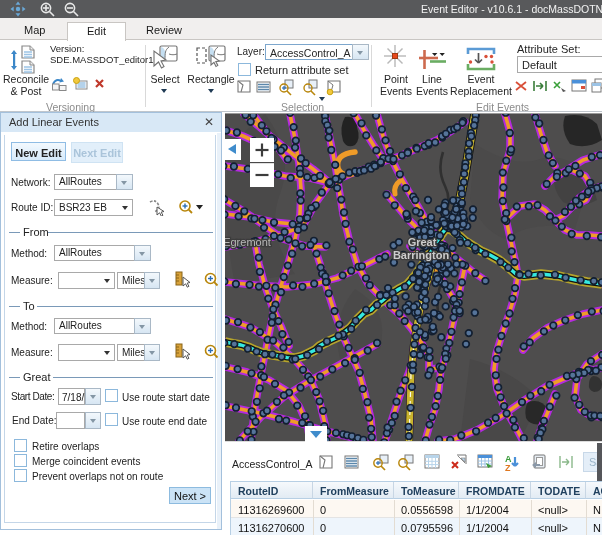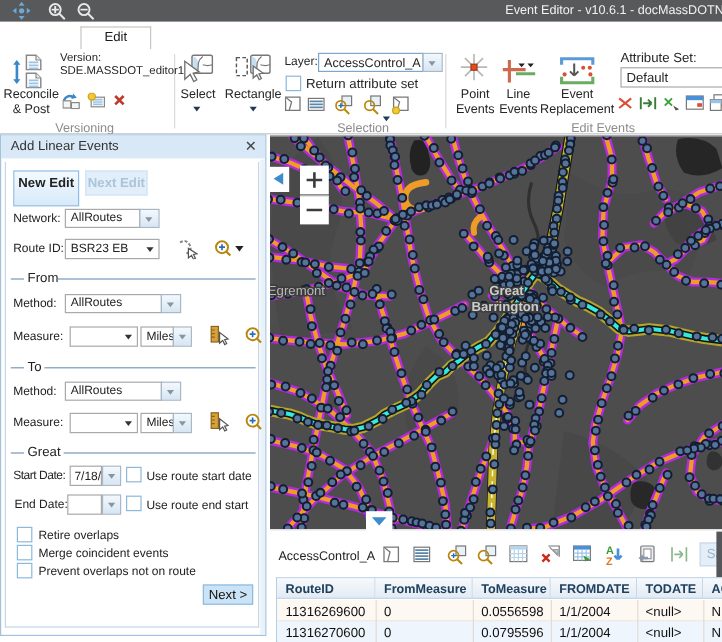--- a/index.html
+++ b/index.html
@@ -36,21 +36,21 @@
 .cb { position:absolute; width:13px; height:13px; background:#fff; border:1px solid #8cb8dc; }
 .lbl { position:absolute; font-size:10px; color:#222; white-space:nowrap; }
 
 
 #panel { left:0; top:112px; width:222px; height:418px; background:#fff; border:1px solid #a3c0dc; }
 #phead { position:absolute; left:0; top:0; width:220px; height:19px; background:#d8e8f6; }
 #phead span { position:absolute; left:8px; top:3px; font-size:11px; color:#333; }
 #pclose { position:absolute; right:7px; top:2px; font-size:12px; color:#444; }
 #pinner { position:absolute; left:3px; top:22px; width:212px; height:388px; border:1px solid #c4d6e8; border-top:none;}
 .btn { position:absolute; font-size:11px; text-align:center; }
-#newedit { left:10px; top:29px; width:55px; height:30px; background:linear-gradient(#f3f9fe,#d7eafa); border:1px solid #8fbce4; padding-top:4px; color:#222; font-weight:bold;}
+#newedit { left:10px; top:29px; width:55px; height:19px; background:linear-gradient(#f3f9fe,#d7eafa); border:1px solid #8fbce4; padding-top:4px; color:#222; font-weight:bold;}
 #nextedit { left:70px; top:29px; width:52px; height:21px; background:#e2effa; border:1px solid #cfe3f3; padding-top:4px; color:#aac4da; font-weight:bold;}
 .hsep { position:absolute; height:1px; background:#7a99b8; }
 .seplbl { position:absolute; font-size:11px; color:#222; background:#fff; padding:0 3px; }
 #nextbtn { left:168px; top:374px; width:42px; height:17px; background:#cbe3f6; border:1px solid #8dbbdf; padding-top:2px; color:#111; font-size:11px;}
 
 
 #map { left:225px; top:113px; width:377px; height:328px; background:#4e4d4d; border-top:1px solid #9a9a9a; }
 
 
 #btoolbar { left:225px; top:441px; width:377px; height:40px; background:#fff; border-top:1px solid #dcdcdc; }
@@ -82,20 +82,24 @@
         <line x1="33" y1="7" x2="39" y2="7"></line>
           <line x1="36" y1="4" x2="36" y2="10"></line>
         <circle cx="60" cy="7" r="4.6"></circle>
           <line x1="63.5" y1="10.5" x2="68" y2="15"></line>
         <line x1="57" y1="7" x2="63" y2="7"></line>
       </g>
     </svg>
     <div id="title" class="abs">Event Editor - v10.6.1 - docMassDOTNe</div>
   </div>
 
+  <div id="tabrow" class="abs">
+    <div class="tab" style="left:24px">Map</div>
+    <div class="tab" style="left:146px">Review</div>
+  </div>
   <div id="tab-active" class="abs">
       <span>Edit</span>
     </div>
 
   <div id="ribbon" class="abs">
     <div class="gsep" style="left:145px"></div>
     <div class="gsep" style="left:371px"></div>
     <div class="glabel" style="left:46px">Versioning</div>
     <div class="glabel" style="left:281px">Selection</div>
     <div class="glabel" style="left:476px">Edit Events</div>
@@ -336,21 +340,21 @@
         <div class="lbl" style="left:3px;top:3px">7/18/</div>
       </div>
     <div class="combtn" style="left:84px;top:275px;width:16px;height:17px"></div>
     <div class="cb" style="left:104px;top:276px"></div>
     <div class="lbl" style="left:121px;top:279px">Use route start date</div>
 
     <div class="lbl" style="left:11px;top:302px">End Date:</div>
     <div class="combo" style="left:55px;top:299px;width:29px;height:17px"></div>
     <div class="combtn" style="left:84px;top:299px;width:16px;height:17px"></div>
     <div class="cb" style="left:104px;top:300px"></div>
-    <div class="lbl" style="left:121px;top:303px">Use route end start</div>
+    <div class="lbl" style="left:121px;top:303px">Use route end date</div>
 
     <div class="cb" style="left:13px;top:326px"></div>
     <div class="lbl" style="left:31px;top:328px">Retire overlaps</div>
     <div class="cb" style="left:13px;top:341px"></div>
     <div class="lbl" style="left:31px;top:343px">Merge coincident events</div>
     <div class="cb" style="left:13px;top:356px"></div>
     <div class="lbl" style="left:31px;top:358px">Prevent overlaps not on route</div>
 
     <div class="btn" id="nextbtn">Next &gt;</div>
   </div>

